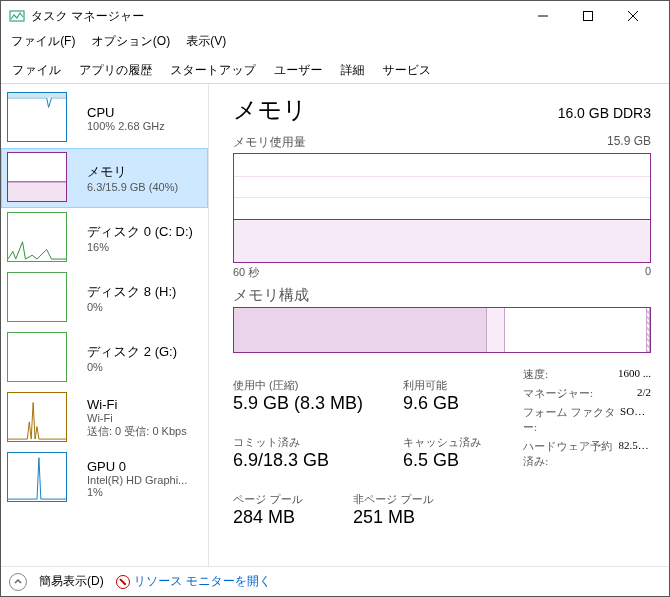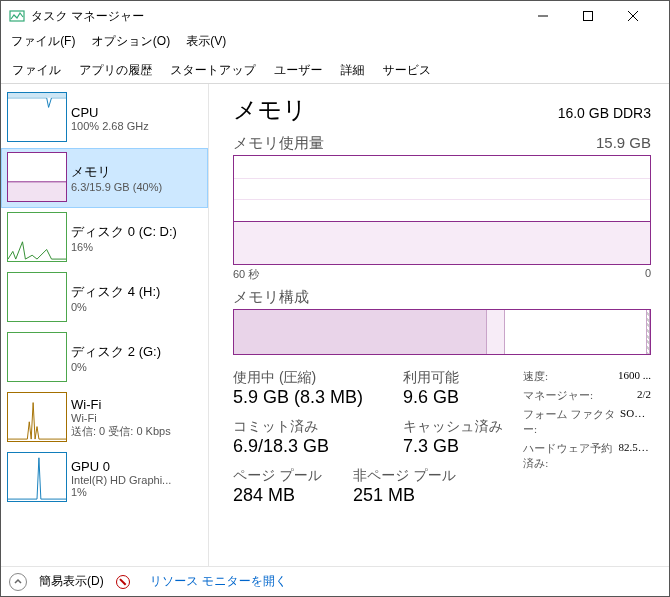--- a/index.html
+++ b/index.html
@@ -81,21 +81,21 @@
   .sidebar {
     width: 208px;
     border-right: 1px solid #e5e5e5;
     overflow: hidden;
     padding-top: 4px;
   }
   .side-item {
     display: flex;
     height: 60px;
     padding:  4px 6px;
-    gap: 4px;
+    gap: 20px;
   }
   .side-item.selected {
     background: #cde8ff;
     outline: 1px solid #99d1ff;
     outline-offset: -1px;
   }
   .side-thumb {
     width: 60px; height: 50px;
     border: 1px solid #117dbb;
     background: #fff;
@@ -122,21 +122,21 @@
   }
   .detail-header {
     display: flex;
     align-items: baseline;
     justify-content: space-between;
   }
   .detail-title { font-size: 24px; font-weight: 400; }
   .detail-subright { font-size: 14px; }
   .chart-label-row {
     display: flex; justify-content: space-between;
-    font-size: 15px; color: #555; margin-top: 8px;
+    font-size: 12px; color: #555; margin-top: 8px;
   }
   .big-chart {
     width: 100%; height: 110px;
     border: 1px solid #8b2b8b;
     margin-top: 2px;
     position: relative;
     background: #fff;
   }
   .big-chart .gridline {
     position: absolute; left:0; right:0;
@@ -167,21 +167,21 @@
   .comp-seg.reserved { width:4px; background:repeating-linear-gradient(45deg,#ccc,#ccc 2px,#fff 2px,#fff 4px); border-left:1px solid #c9a4c9; flex:0 0 4px;}
   
   .stats {
     display:flex;
     margin-top:14px;
     gap:20px;
   }
   .stats-left { flex:1; display:flex; flex-direction:column; gap:10px; }
   .stats-row { display:flex; gap:20px; }
   .stat-block { display:flex; flex-direction:column; min-width:100px;}
-  .stat-label { font-size:14px; color:#555; }
+  .stat-label { font-size:11px; color:#555;margin-top:11px; }
   .stat-value { font-size:18px; }
   .stats-right { width:170px; display:flex; flex-direction:column; gap:4px; font-size:11px;}
   .kv { display:flex; justify-content:space-between;font-family:Liberation Serif, serif; }
   .kv .k { color:#555; }
   .kv .v { color:#000; white-space:nowrap; overflow:hidden; text-overflow:ellipsis; max-width:60px;}
 
   
   .footer {
     height: 30px;
     border-top: 1px solid #e5e5e5;
@@ -190,21 +190,21 @@
     padding: 0 8px;
     gap:12px;
   }
   .footer .chev {
     width:18px;height:18px; border:1px solid #888; border-radius:50%;
     display:flex;align-items:center;justify-content:center;
   }
   .footer .chev svg{stroke:#666;fill:none;stroke-width:1.5;}
   .footer .simple { font-size:12px; }
   .footer .rm {
-    display:flex;align-items:center;gap:20px;
+    display:flex;align-items:center;gap:4px;
     color:#0066cc; font-size:12px;
   }
   .footer .rm .circ {
     width:14px;height:14px;border:1.5px solid #b00;border-radius:50%;
     display:flex;align-items:center;justify-content:center;
   }
   .footer .rm .circ::after{
     content:""; width:8px;height:1.5px;background:#b00; transform:rotate(45deg) translate(0px,0px);
     position:relative;
   }
@@ -293,21 +293,21 @@
       </div>
       <div class="side-text">
         <div class="side-name">ディスク 0 (C: D:)</div>
         <div class="side-sub">16%</div>
       </div>
     </div>
 
     <div class="side-item">
       <div class="side-thumb" style="border-color:#4ca64c"></div>
       <div class="side-text">
-        <div class="side-name">ディスク 4 (H:)</div>
+        <div class="side-name">ディスク 8 (H:)</div>
         <div class="side-sub">0%</div>
       </div>
     </div>
 
     <div class="side-item">
       <div class="side-thumb" style="border-color:#4ca64c"></div>
       <div class="side-text">
         <div class="side-name">ディスク 2 (G:)</div>
         <div class="side-sub">0%</div>
       </div>
@@ -388,21 +388,21 @@
           </div>
         </div>
 
         <div class="stats-row">
           <div class="stat-block" style="min-width:150px">
             <div class="stat-label">コミット済み</div>
             <div class="stat-value">6.9/18.3 GB</div>
           </div>
           <div class="stat-block">
             <div class="stat-label">キャッシュ済み</div>
-            <div class="stat-value">7.3 GB</div>
+            <div class="stat-value">6.5 GB</div>
           </div>
         </div>
 
         <div class="stats-row">
           <div class="stat-block" style="min-width:100px">
             <div class="stat-label">ページ プール</div>
             <div class="stat-value">284 MB</div>
           </div>
           <div class="stat-block">
             <div class="stat-label">非ページ プール</div>

